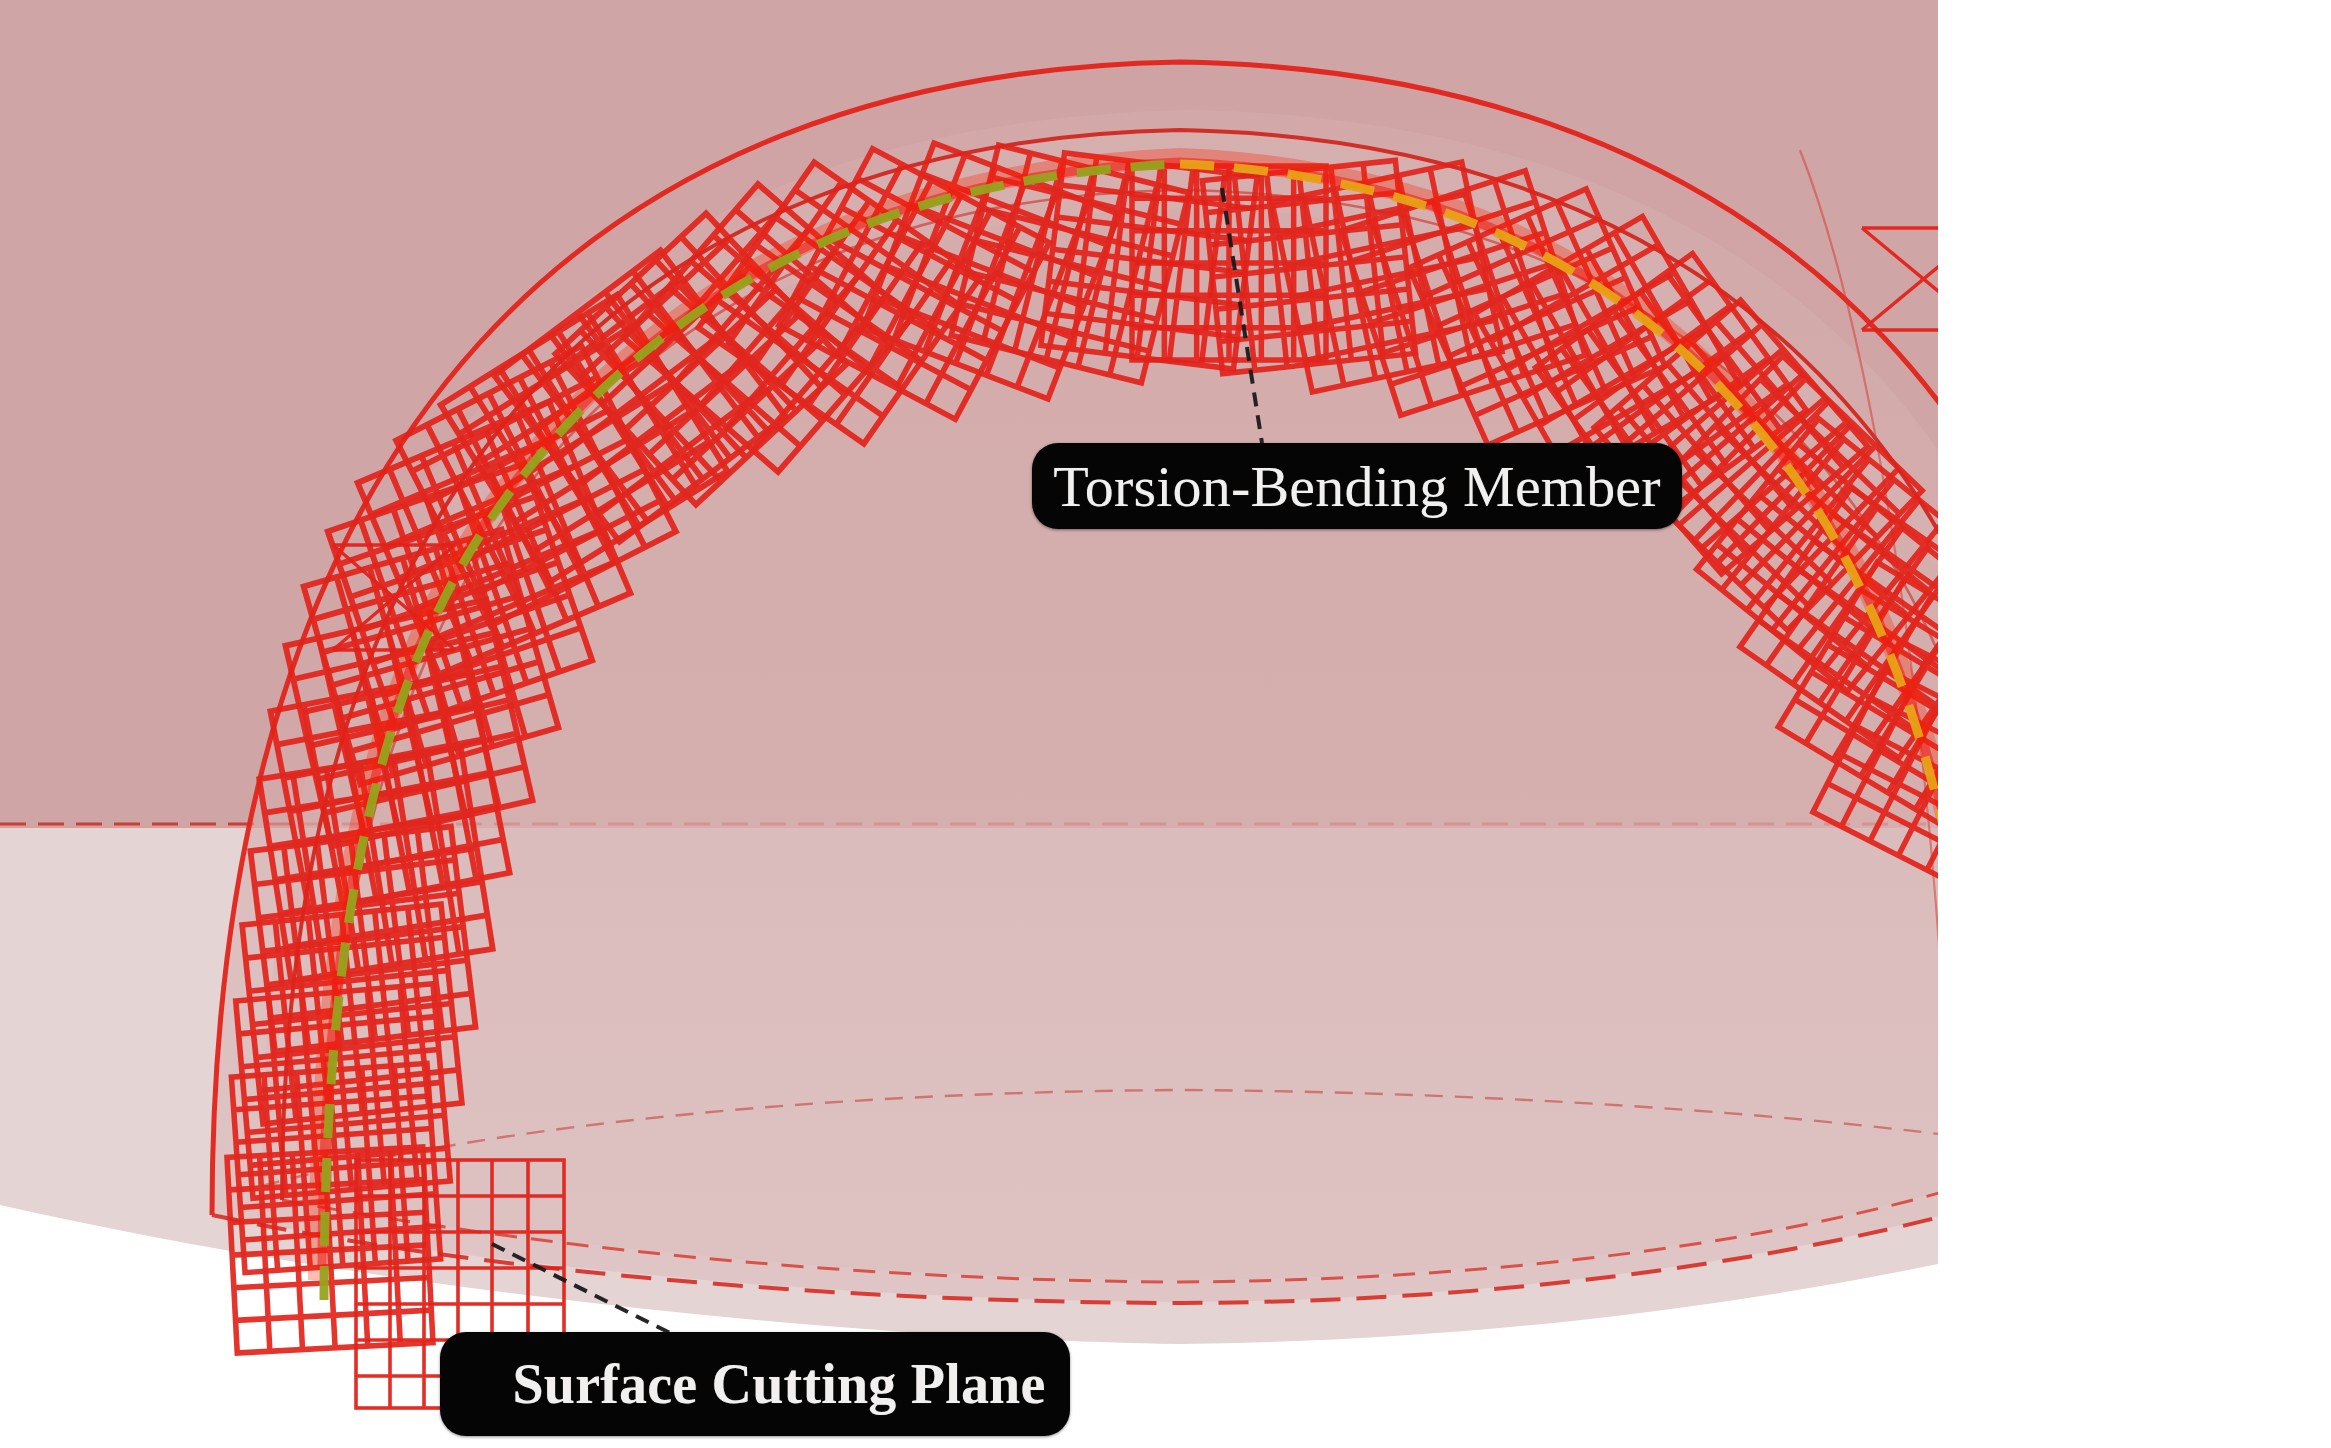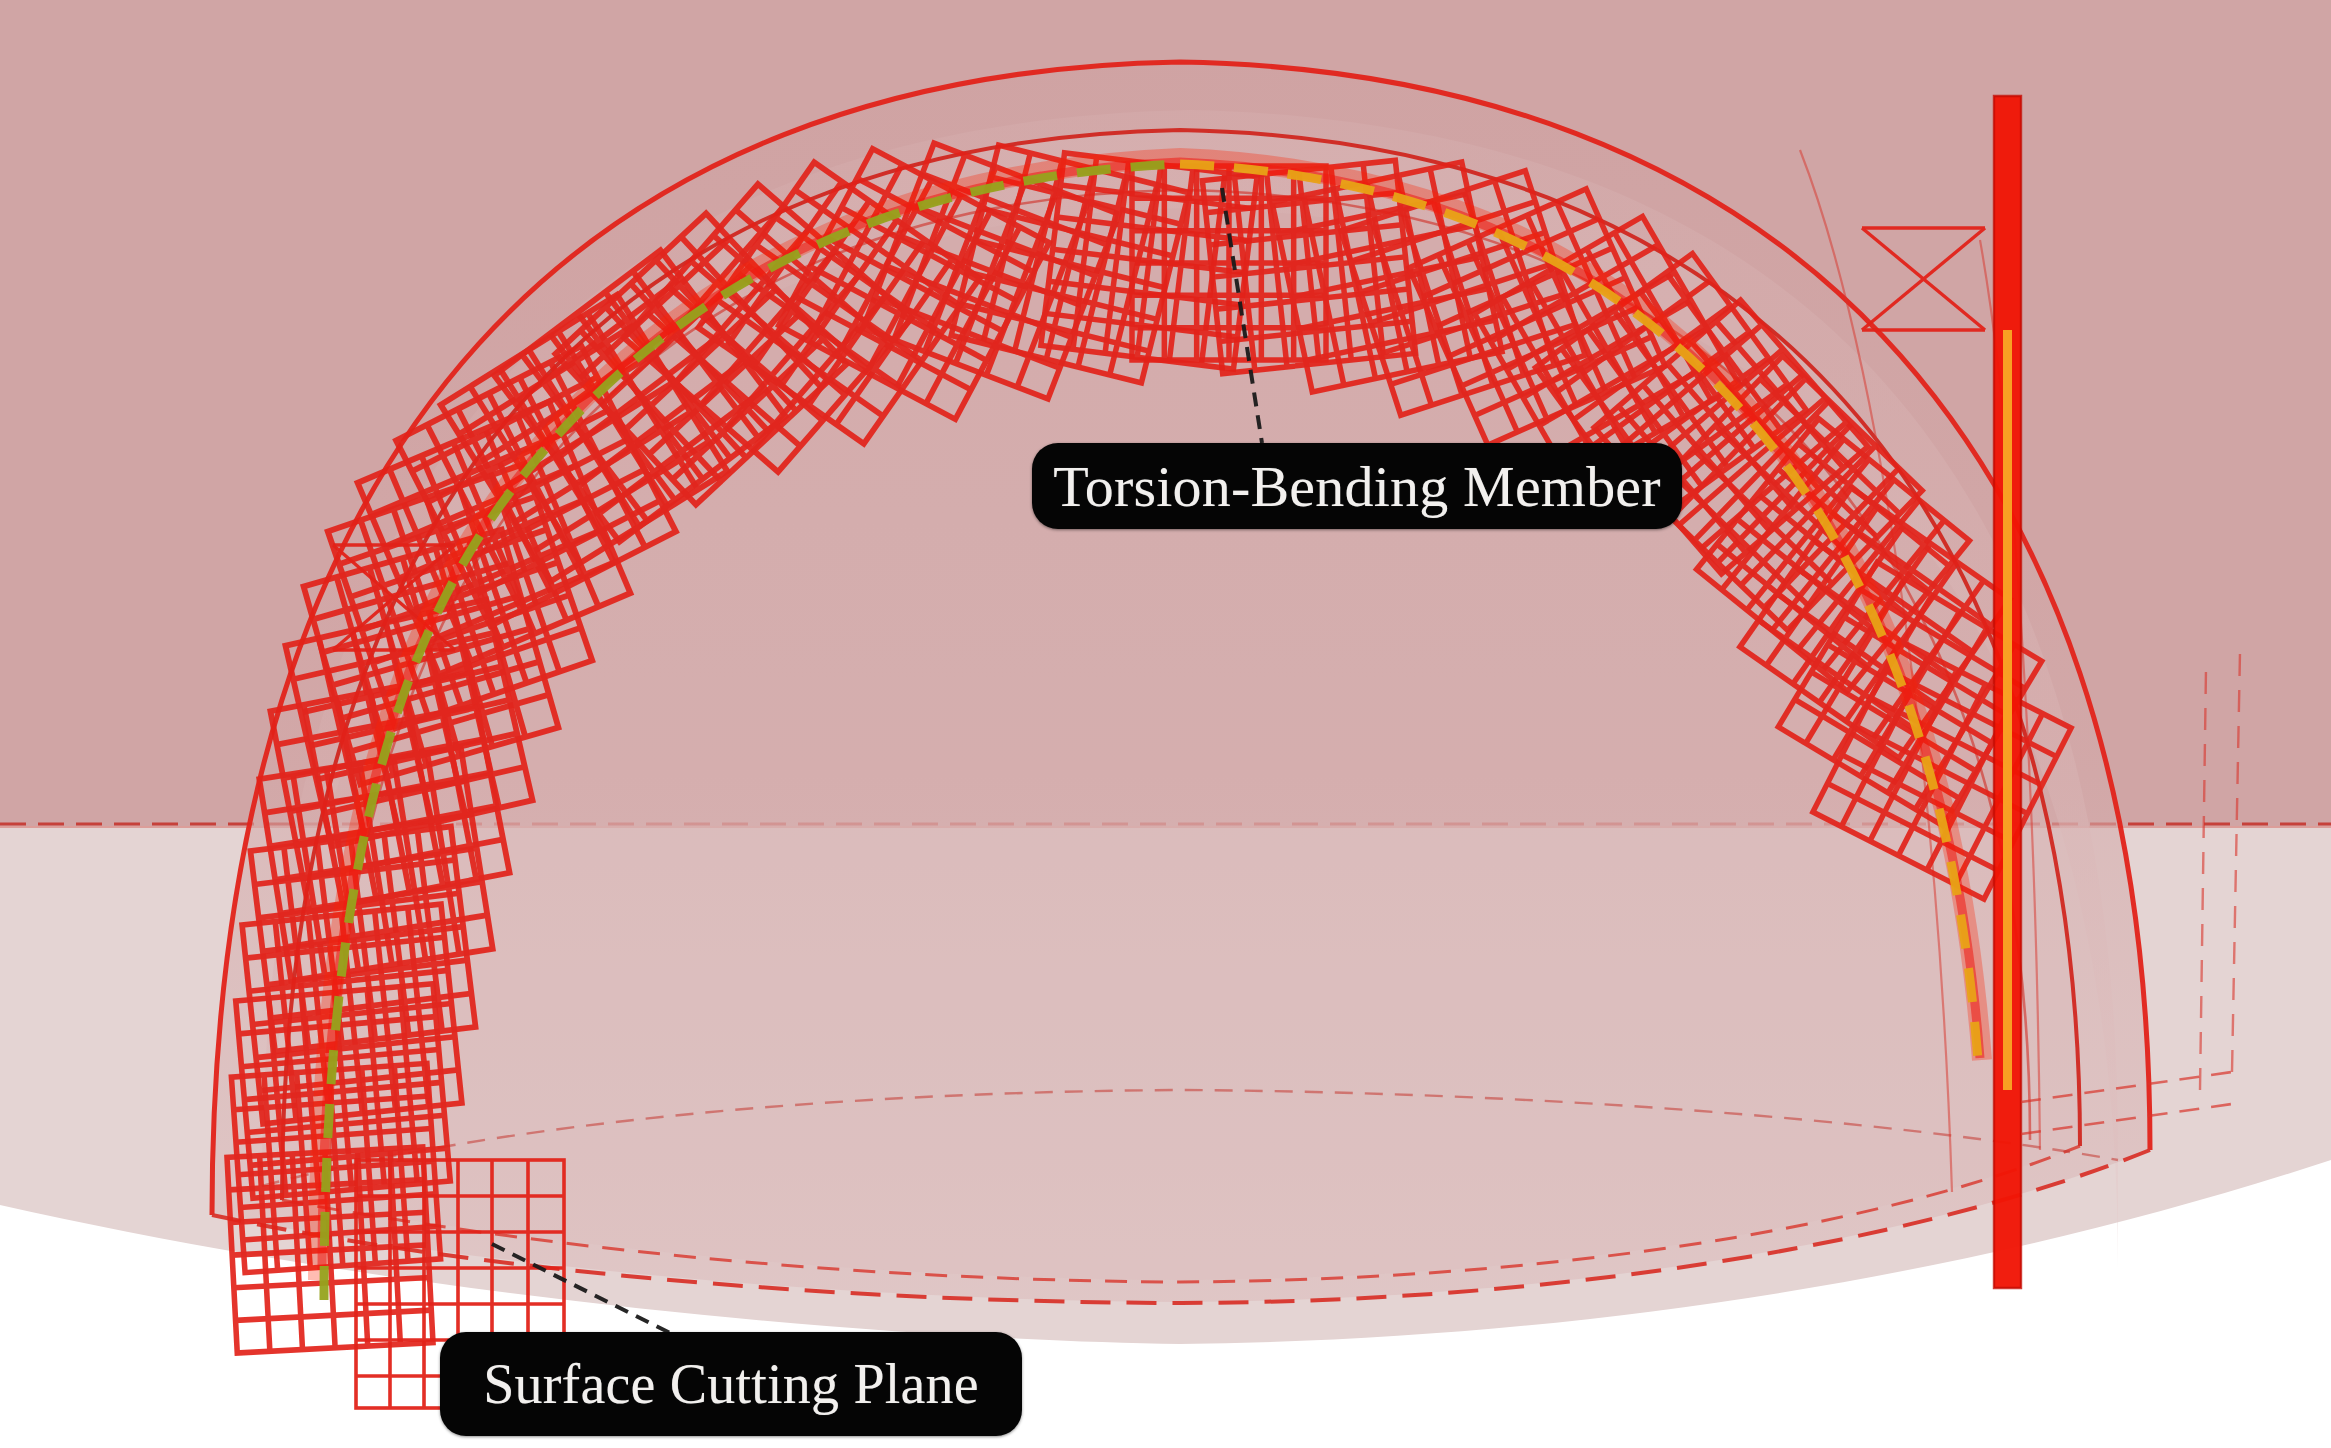--- a/index.html
+++ b/index.html
@@ -1,19 +1,19 @@
 <!DOCTYPE html>
 <html><head>
 <meta charset="utf-8">
 <title>Torsion-Bending Member Dome FEM View</title>
 <style>
   html,body{margin:0;padding:0;background:#ffffff;}
   body{width:2331px;height:1448px;overflow:hidden;
        font-family:"Liberation Serif", serif;}
-  #stage{position:relative;width:2331px;height:1448px;background:#ffffff;overflow:hidden;}
+  #stage{position:relative;width:1938px;height:1448px;background:#ffffff;overflow:hidden;}
   #scene{position:absolute;inset:0;}
   #scene svg{display:block;width:2331px;height:1448px;}
 
   .callout{
     position:absolute;
     background:#050505;
     color:#f2f0ee;
     border-radius:26px;
     display:flex;align-items:center;justify-content:center;
     white-space:nowrap;
@@ -21,21 +21,21 @@
     text-shadow:0 0 1px rgba(255,255,255,.35);
     box-shadow:0 1px 3px rgba(0,0,0,.45);
     z-index:40;
   }
   #callout-torsion{
     left:1032px;top:443px;width:650px;height:86px;
     font-size:58px;font-weight:400;
   }
   #callout-cutplane{
     left:440px;top:1332px;width:582px;height:104px;
-    font-size:56px;font-weight:400;
+    font-size:56px;font-weight:700;padding-left:48px;
   }
 </style>
 </head>
 <body>
 
 <div id="stage">
 
   <div id="scene">
   <svg viewBox="0 0 2331 1448" xmlns="http://www.w3.org/2000/svg">
     <defs>

